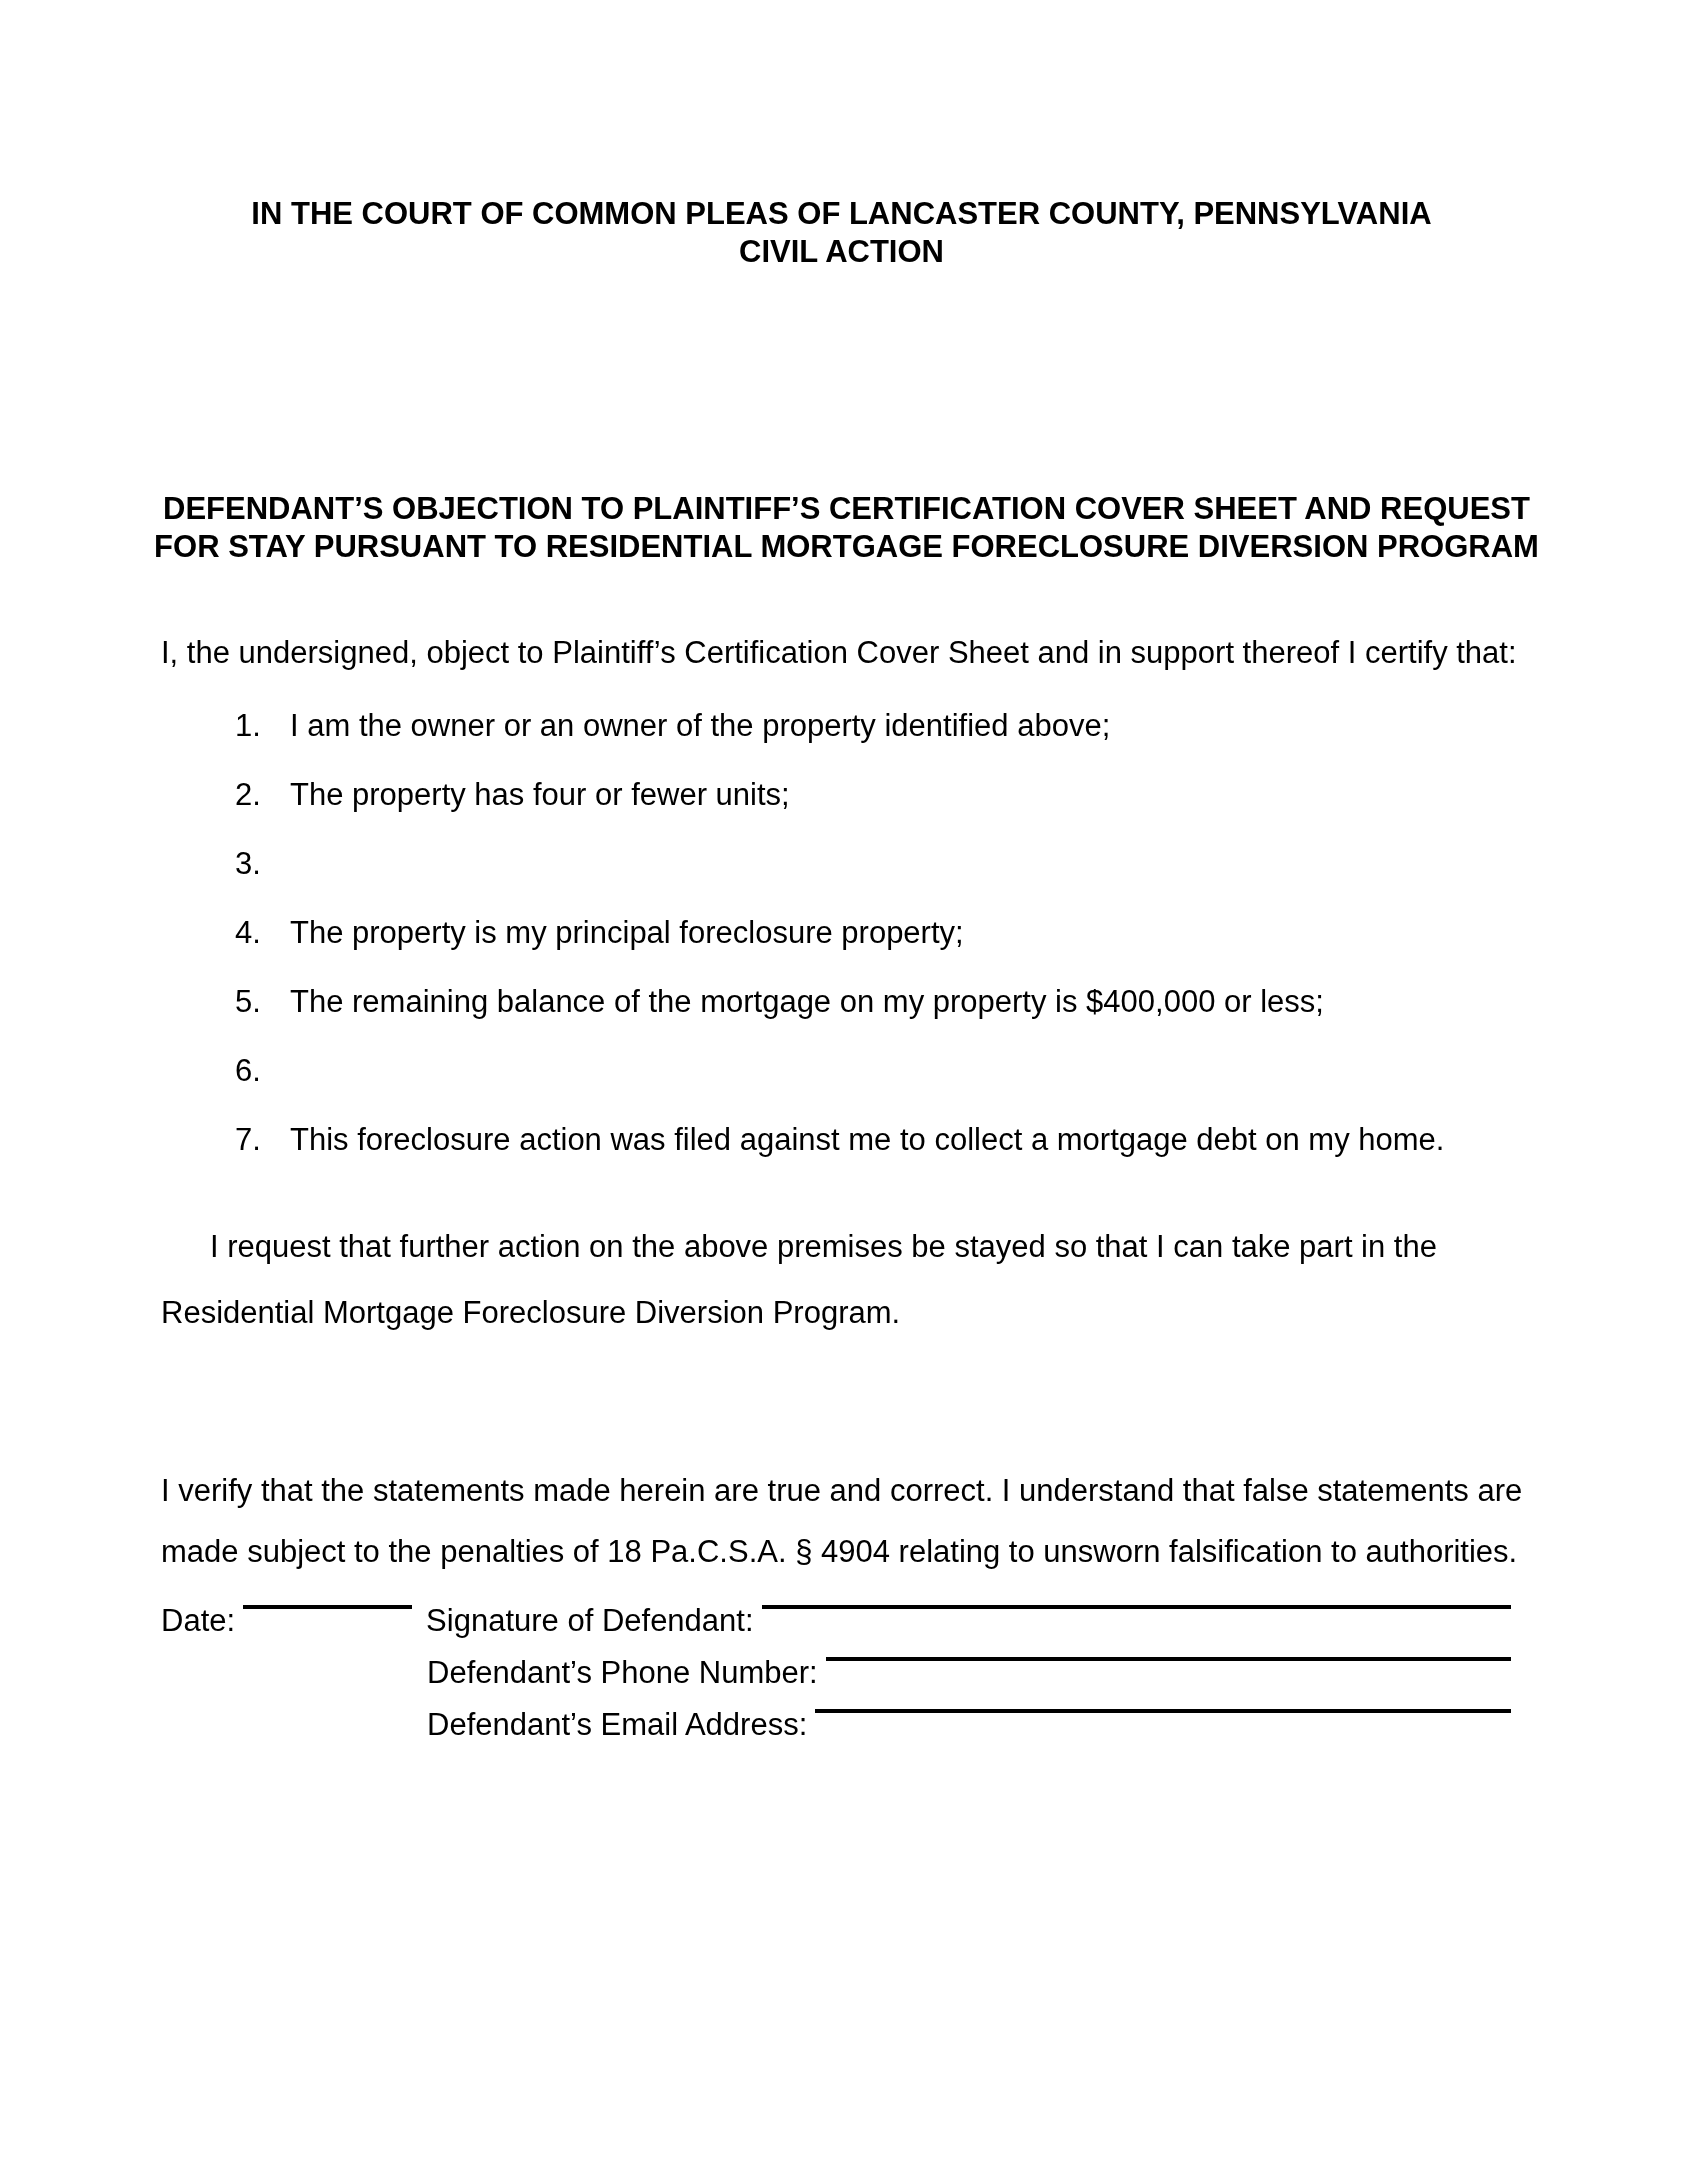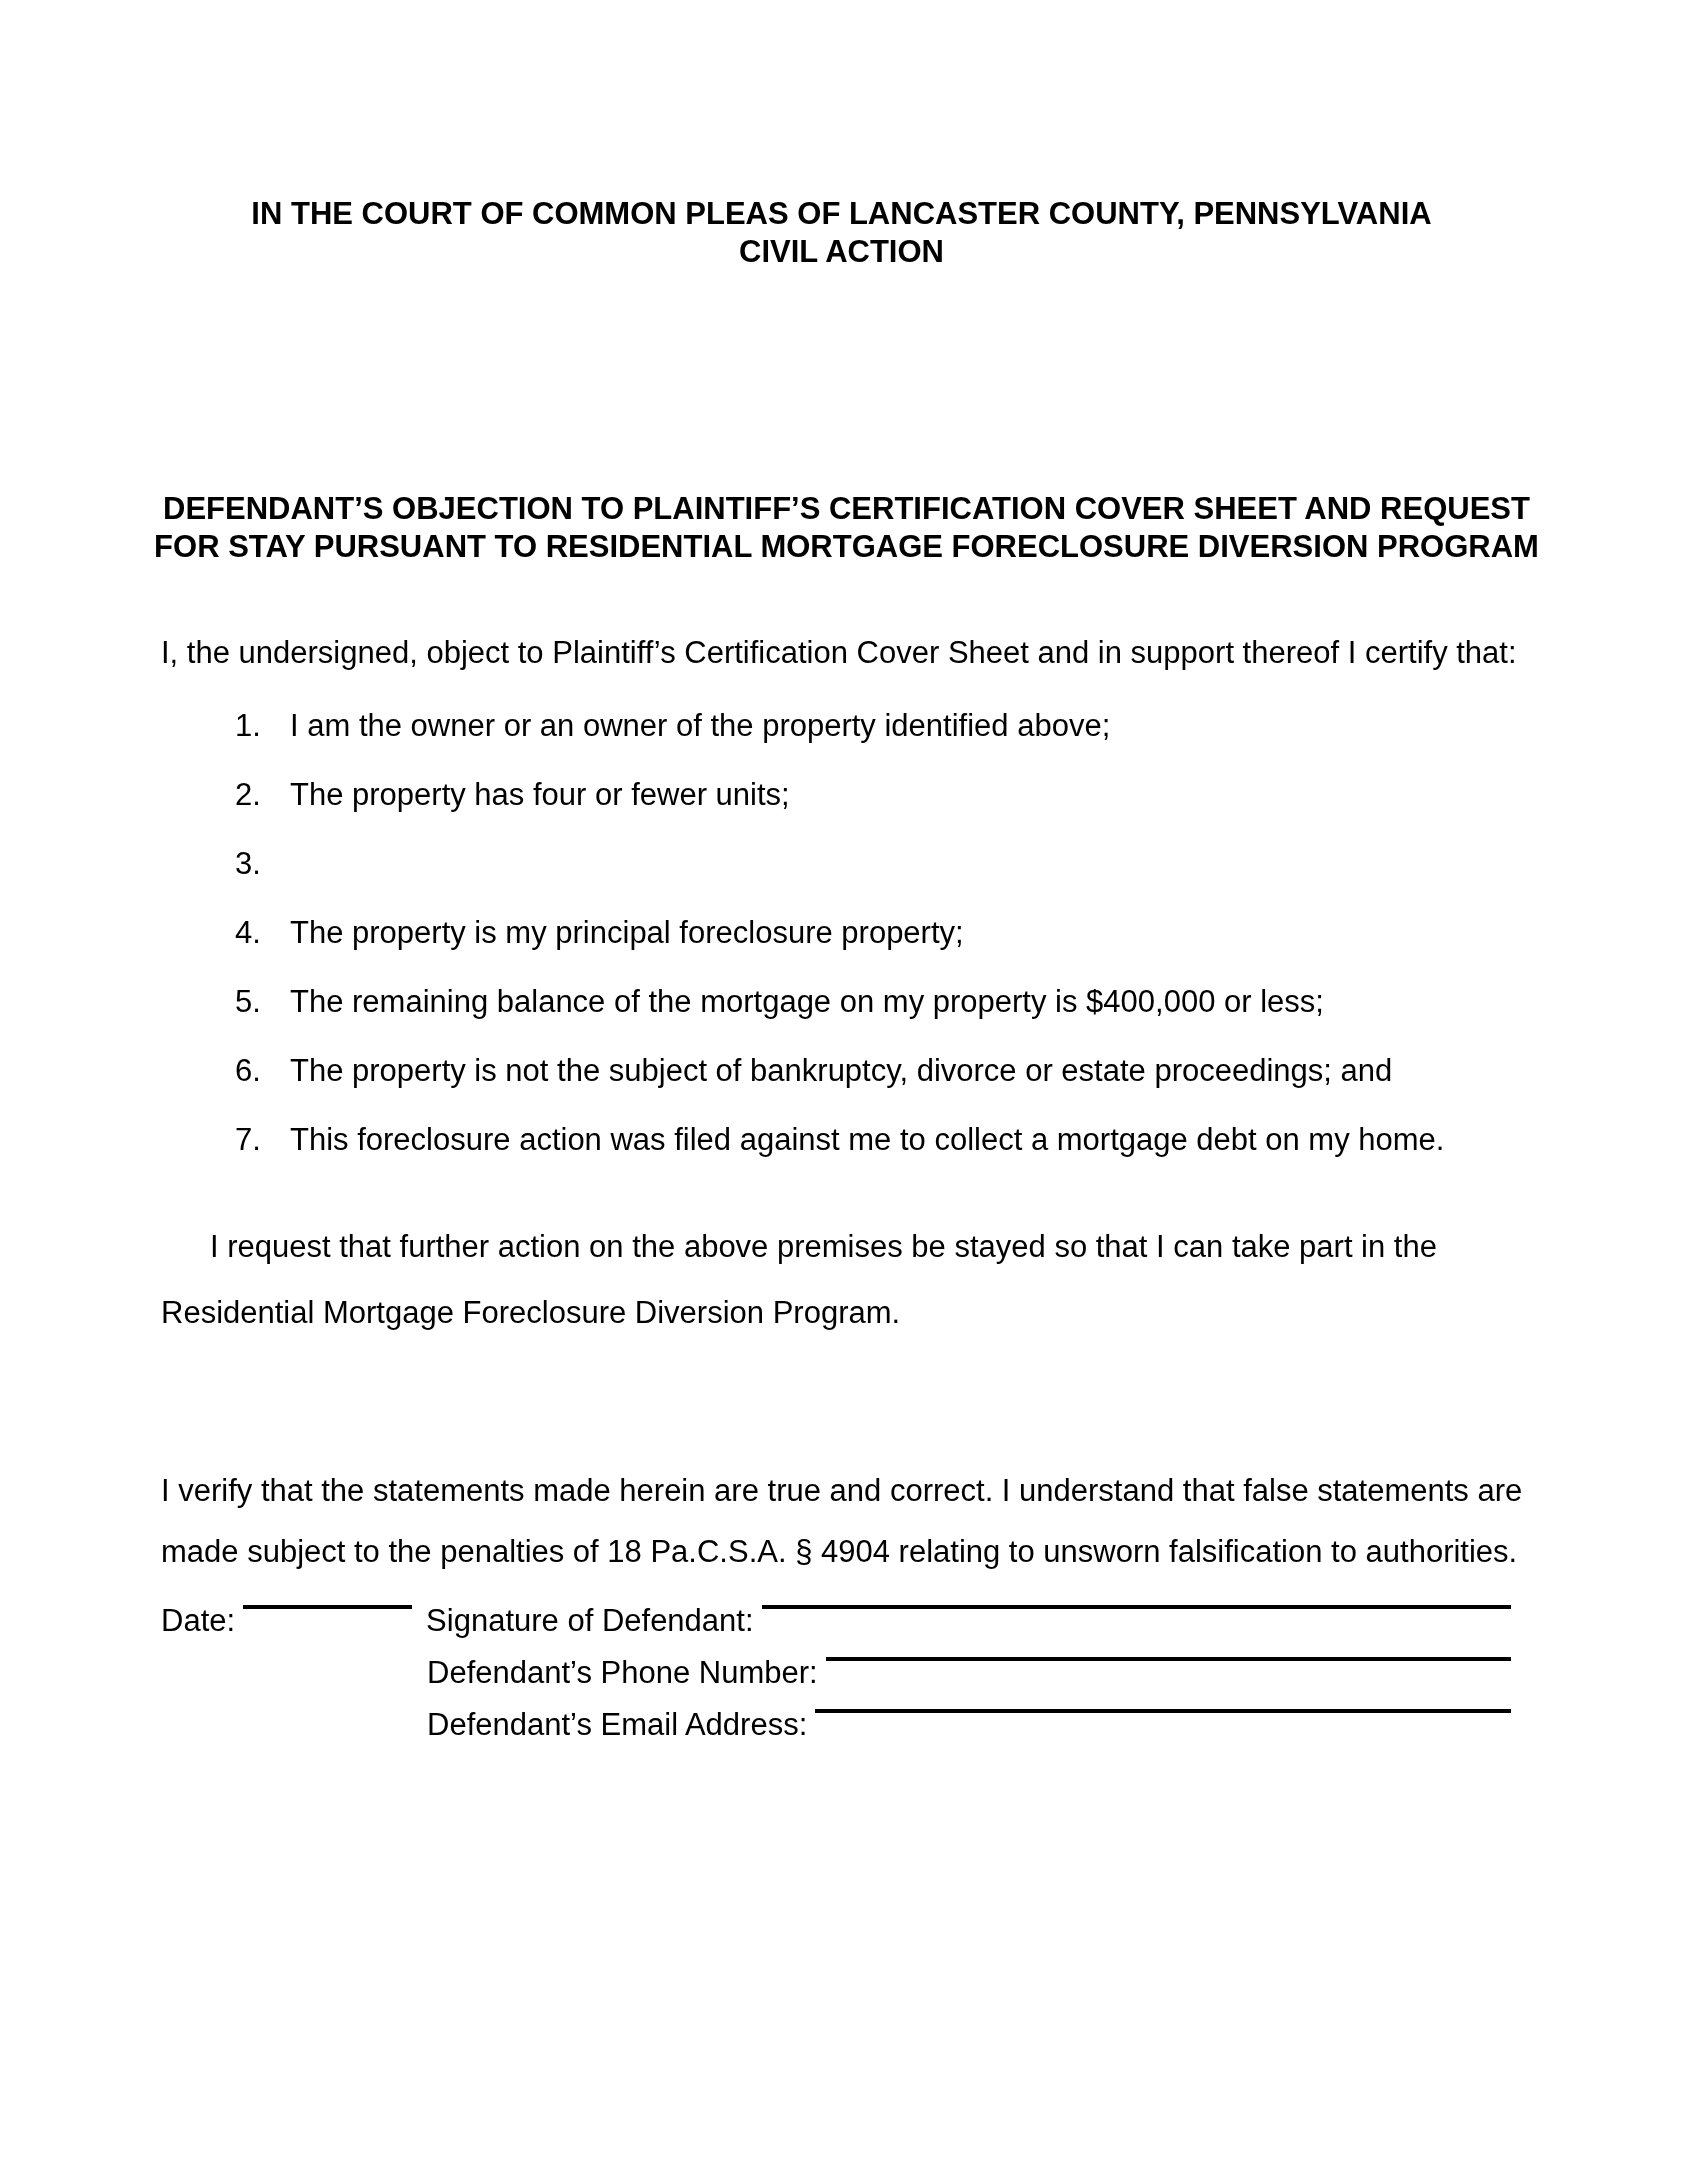--- a/index.html
+++ b/index.html
@@ -107,21 +107,20 @@
     <div class="cert-item">
       <span class="num">4.</span>
       <span class="txt">The property is my principal foreclosure property;</span>
     </div>
     <div class="cert-item">
       <span class="num">5.</span>
       <span class="txt">The remaining balance of the mortgage on my property is $400,000 or less;</span>
     </div>
     <div class="cert-item">
       <span class="num">6.</span>
-      <span class="txt">The property is not the subject of bankruptcy, divorce or estate proceedings; and</span>
     </div>
     <div class="cert-item">
       <span class="num">7.</span>
       <span class="txt">This foreclosure action was filed against me to collect a mortgage debt on my home.</span>
     </div>
   </div>
 
   <div class="abs request">
     <div class="line-1 nowrap">I request that further action on the above premises be stayed so that I can take part in the</div>
     <div class="nowrap">Residential Mortgage Foreclosure Diversion Program.</div>

